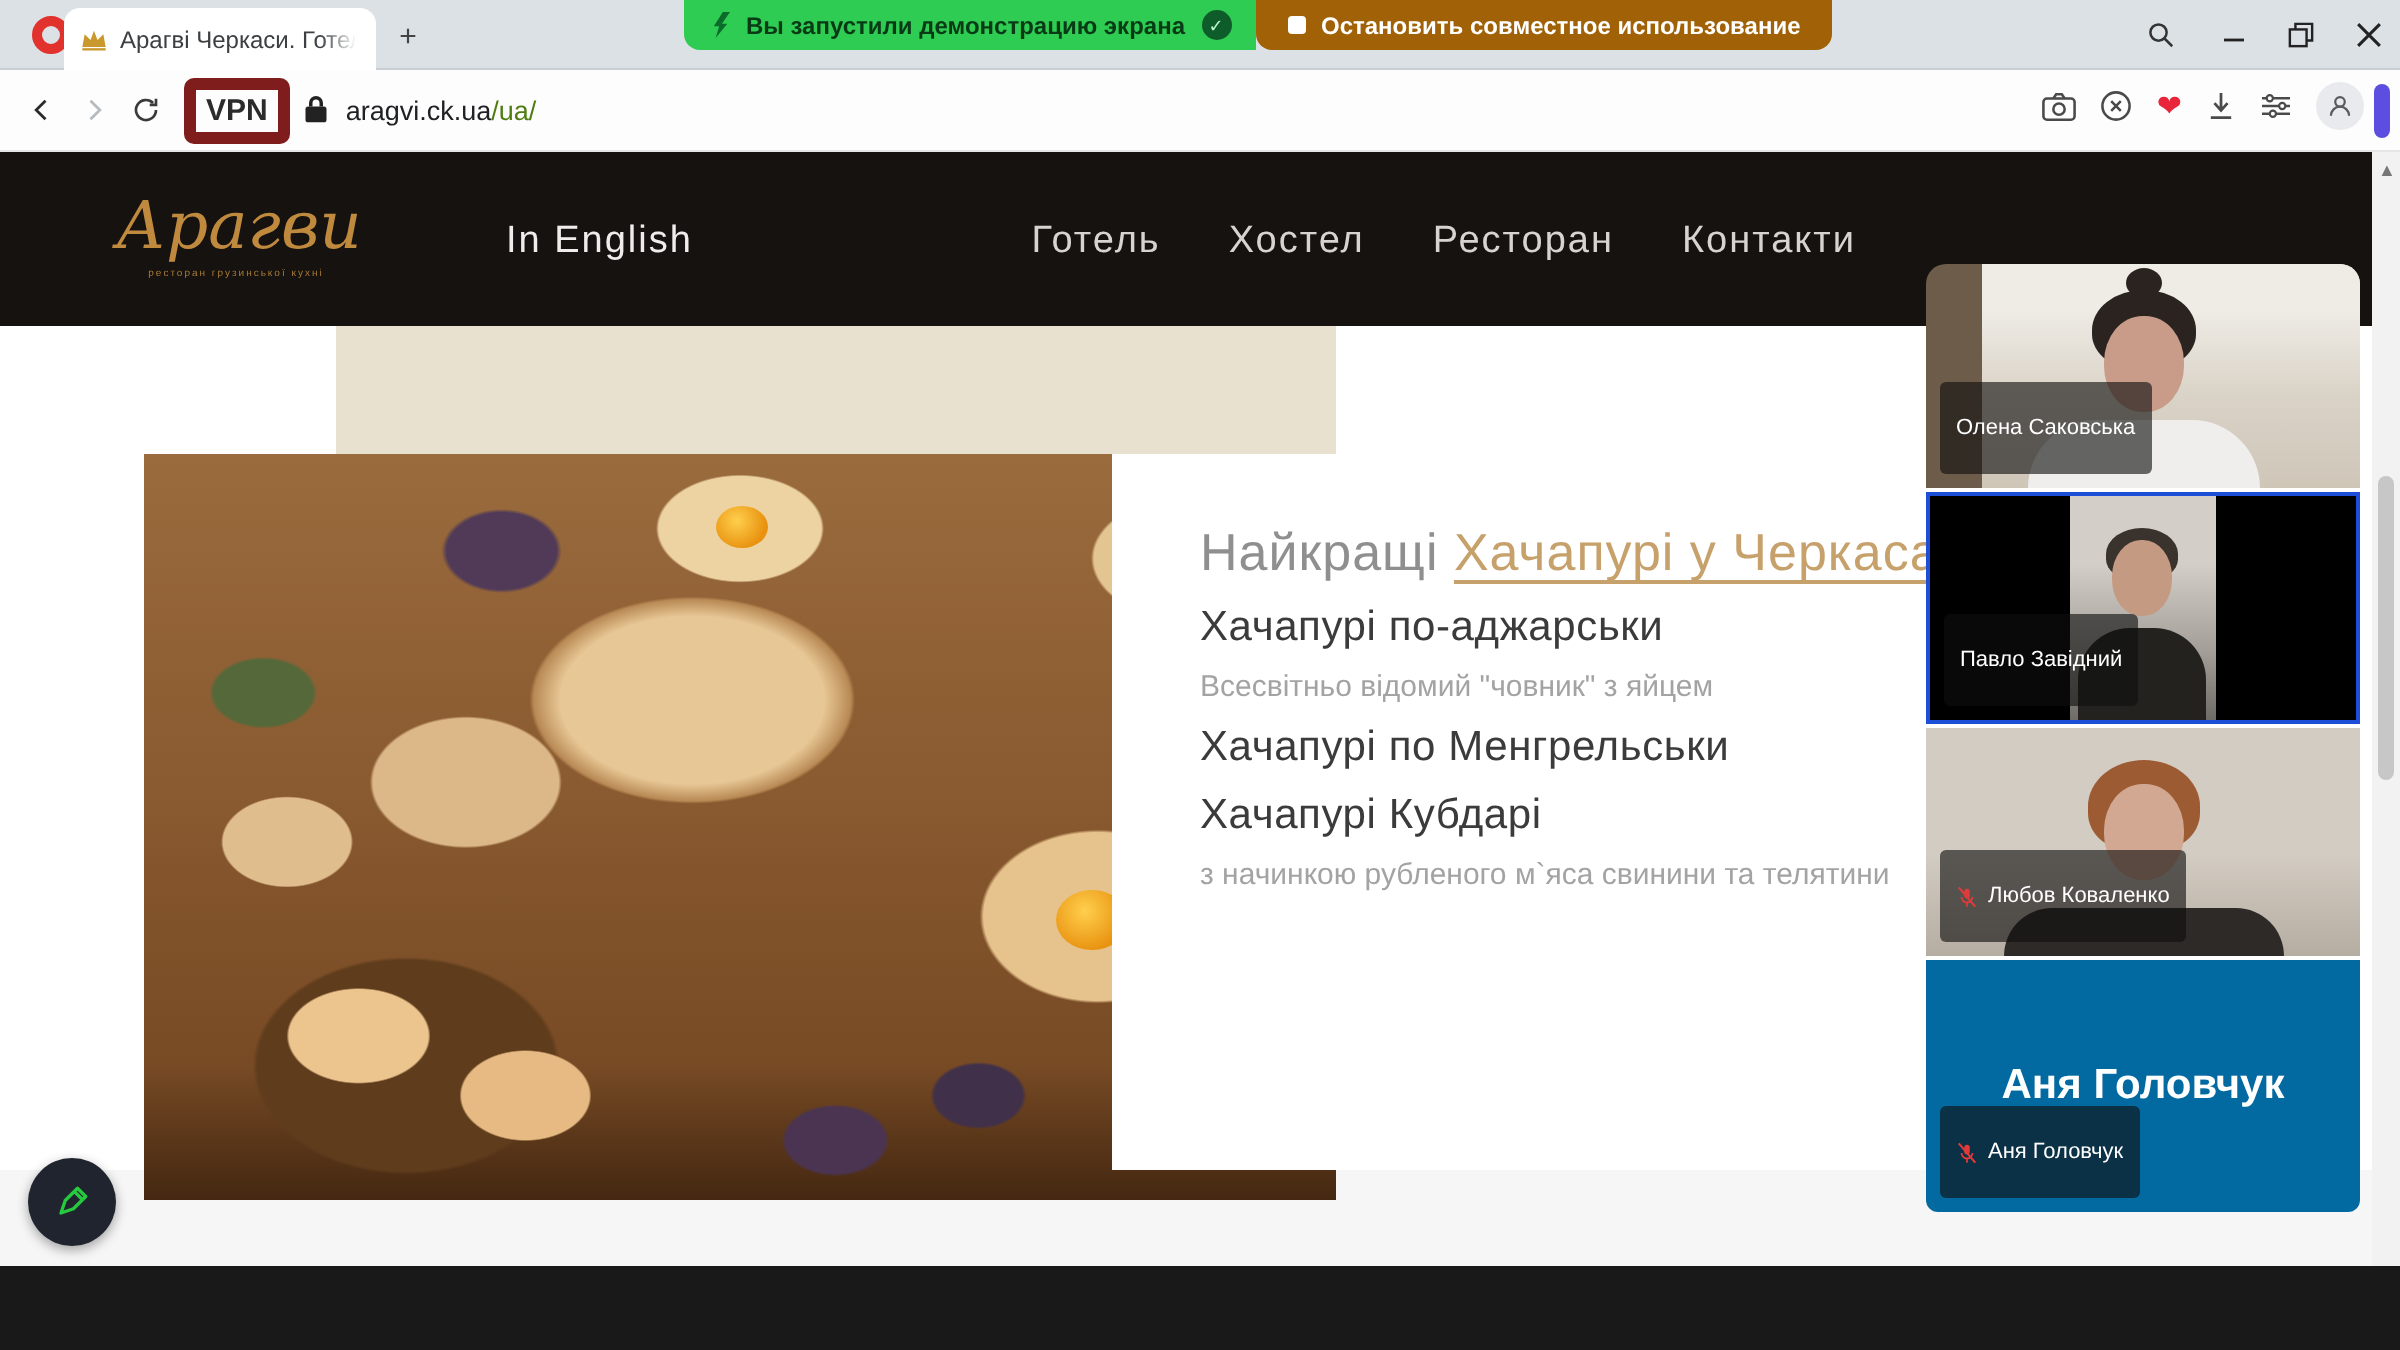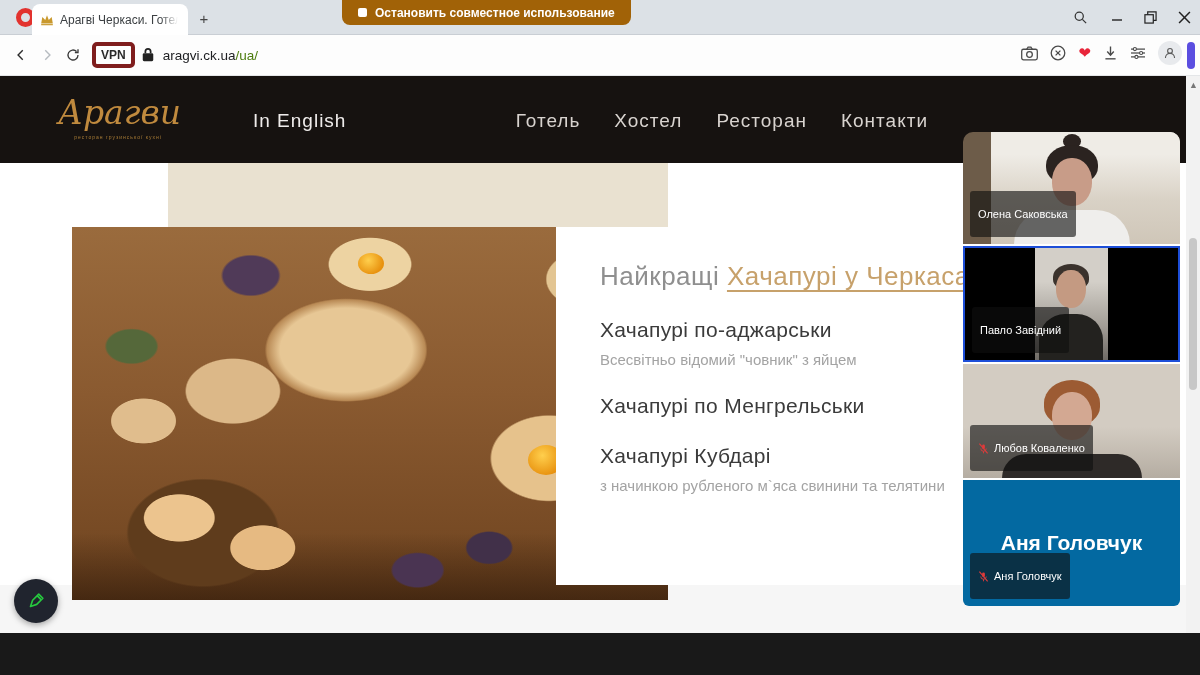--- a/index.html
+++ b/index.html
@@ -19,21 +19,21 @@
   #banner-green .txt{color:#083a16;font-size:12px;font-weight:bold}
   .bolt{width:9px;height:13px;background:#0b6b2b;clip-path:polygon(60% 0,100% 0,55% 45%,85% 45%,20% 100%,40% 55%,10% 55%)}
   .shield-badge{width:15px;height:15px;border-radius:50%;background:#0f5c2b;color:#b9f7cd;font-size:9px;display:flex;align-items:center;justify-content:center}
   #banner-red{background:#a16207;border-radius:0 0 8px 8px;display:flex;align-items:center;gap:8px;padding:0 16px}
   #banner-red .stop-sq{width:9px;height:9px;background:#fff;border-radius:2px}
   #banner-red .txt{color:#fff;font-size:12px;font-weight:bold}
   .winctl{top:6px;width:28px;height:22px;display:flex;align-items:center;justify-content:center}
 
   #toolbar{left:0;top:35px;width:1200px;height:41px;background:#fdfdfd;border-bottom:1px solid #e4e6e8;display:flex;align-items:center}
   .navbtn{width:26px;height:26px;display:flex;align-items:center;justify-content:center}
-  #vpn-badge{border:4px solid #7f1d1d;border-radius:5px;font-size:12px;font-weight:bold;color:#2b2b2b;padding:2px 5px;margin:0 6px}
+  #vpn-badge{border:6px solid #7f1d1d;border-radius:5px;font-size:15px;font-weight:bold;color:#2b2b2b;padding:2px 5px;margin:0 6px}
   #url{font-size:13.5px;color:#202124;margin-left:8px}
   #url .path{color:#4d7c0f}
   .addr-icons{position:absolute;right:18px;top:41px;display:flex;align-items:center;gap:12px}
   .heart{color:#e8253a;font-size:15px}
   .avatar-chip{width:24px;height:24px;border-radius:50%;background:#e8eaed;display:flex;align-items:center;justify-content:center}
   .purple-pill{position:absolute;left:1187px;top:42px;width:8px;height:27px;border-radius:4px;background:#5b4ee0}
 
   
   #viewport{left:0;top:76px;width:1200px;height:557px;background:#fff;overflow:hidden}
   #site-header{left:0;top:0;width:1186px;height:87px;background:#161210}
@@ -64,21 +64,21 @@
       radial-gradient(55px 38px at 32% 86%,#e6ba82 0 58%,transparent 60%),
       radial-gradient(120px 85px at 22% 82%,#5f3c1c 0 62%,transparent 64%),
       linear-gradient(to bottom,rgba(0,0,0,0) 82%,rgba(35,18,6,.55)),
       linear-gradient(180deg,#9a6b3d 0%,#8a5a30 45%,#6e431f 100%)}
   .yolk{border-radius:50%;background:radial-gradient(circle at 40% 35%,#ffcf4d,#e8920f 70%)}
   #white-cover{left:556px;top:151px;width:112px;height:358px;background:#fff}
 
   #page-text{left:600px;top:185px;width:380px}
   #page-title{font-size:26px;font-weight:300;color:#8f8f8f;letter-spacing:.5px;white-space:nowrap}
   #page-title a{color:#c7a16b;text-decoration:underline;text-underline-offset:5px}
-  .dish{margin-top:26px}
+  .dish{margin-top:10px}
   .dish:first-of-type{margin-top:40px}
   .dish .dname{font-size:21px;color:#3b3b3b;letter-spacing:.3px}
   .dish .ddesc{font-size:15px;color:#a3a3a3;font-weight:300;margin-top:9px}
 
   
   #scrollbar{left:1186px;top:0;width:14px;height:557px;background:#f2f2f2}
   #scroll-up{left:1189px;top:4px;font-size:9px;color:#777}
   #scroll-thumb{left:1189px;top:162px;width:8px;height:152px;border-radius:4px;background:#c7c7c7}
 
   
@@ -120,20 +120,25 @@
     <div id="tab" class="abs">
       <svg width="14" height="12" viewBox="0 0 24 20">
           <path d="M2 16h20l-2-11-5 5-3-8-3 8-5-5z" fill="#c9992e"></path>
           <rect x="2" y="17" width="20" height="2" fill="#c9992e"></rect>
         </svg>
       <span class="title">Арагві Черкаси. Готель А</span>
     </div>
     <div id="newtab" class="abs">+</div>
 
     <div id="share-banner" class="abs">
+      <div id="banner-green">
+        <span class="bolt"></span>
+        <span class="txt">Вы запустили демонстрацию экрана</span>
+        <span class="shield-badge">✓</span>
+      </div>
       <div id="banner-red">
         <span class="stop-sq"></span>
         <span class="txt">Остановить совместное использование</span>
       </div>
     </div>
 
     <div class="winctl abs" style="left:1066px">
       <svg width="15" height="15" viewBox="0 0 24 24">
           <circle cx="10" cy="10" r="6.5" fill="none" stroke="#333" stroke-width="2"></circle>
           <line x1="15" y1="15" x2="21" y2="21" stroke="#333" stroke-width="2"></line>

